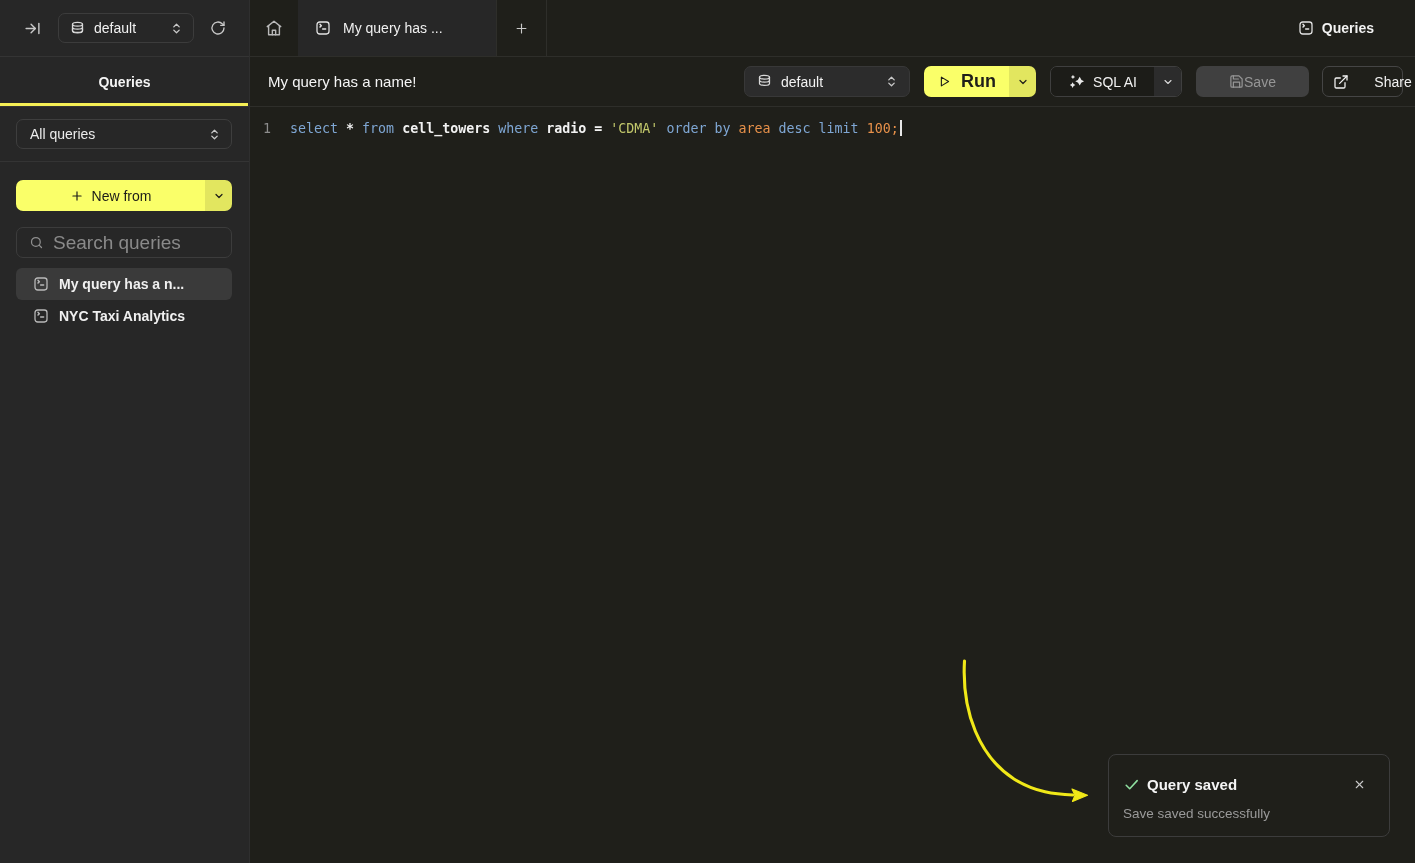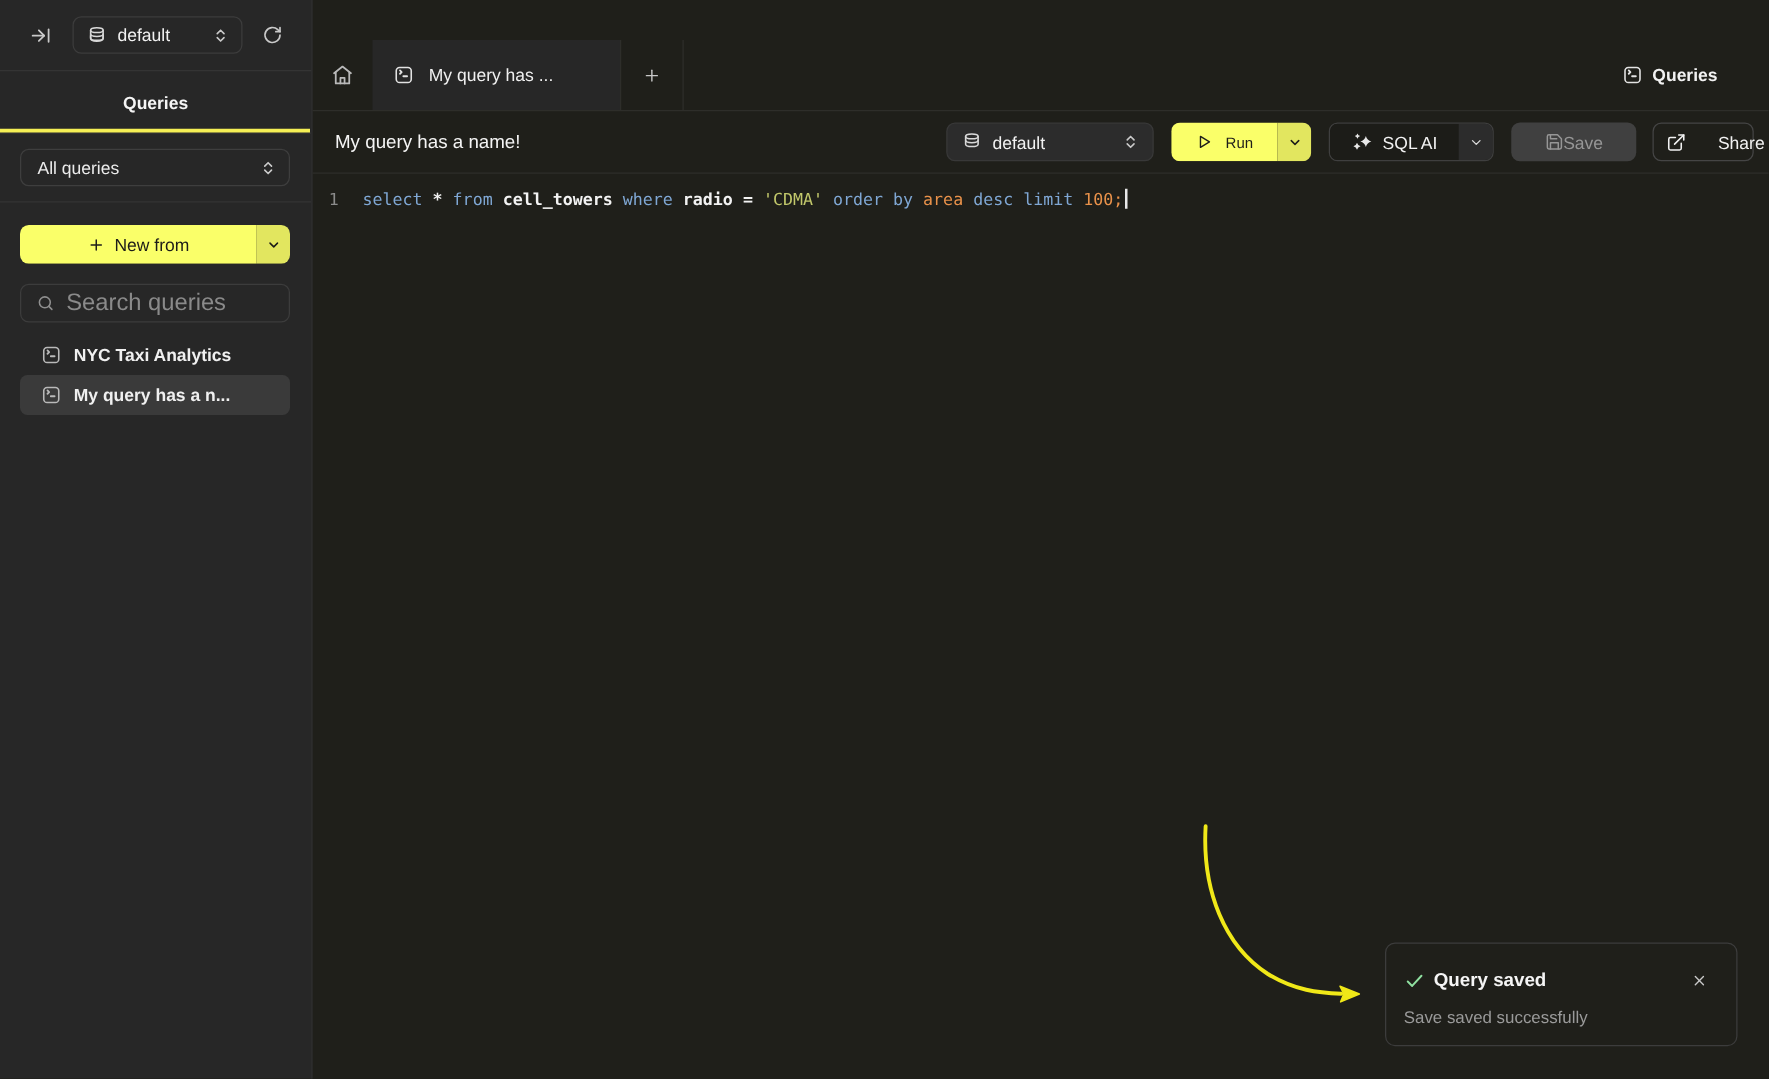--- a/index.html
+++ b/index.html
@@ -101,21 +101,21 @@
     border-radius:6px; padding:0 8px 0 17px;
     cursor:pointer; color:#b9b9b9;
   }
   .query-item.selected { background:#3a3a3a; }
   .query-item .label {
     margin-left:10px; font-size:14px; font-weight:600; color:#f0f0f0;
     white-space:nowrap; overflow:hidden;
   }
 
   
-  .main-col { flex:1; display:flex; flex-direction:column; min-width:0;margin-top:32px; }
+  .main-col { flex:1; display:flex; flex-direction:column; min-width:0; }
 
   .tabstrip {
     height:57px; min-height:57px;
     display:flex; align-items:stretch;
     border-bottom:1px solid #2e2e2a;
   }
   .home-btn { width:48px; display:flex; align-items:center; justify-content:center; color:#b9b9b9; cursor:pointer; }
   .editor-tab {
     width:198px; background:#272727;
     display:flex; align-items:center;
@@ -146,40 +146,40 @@
     background:#2c2c2c; border:1px solid #383838; border-radius:7px;
     display:flex; align-items:center; padding:0 11px 0 12px;
     cursor:pointer; margin-right:14px;
   }
   .tb-select .label { flex:1; margin-left:9px; font-size:14px; font-weight:500; color:#f2f2f2; }
   .run-btn {
     height:31px; display:flex; border-radius:7px; overflow:hidden; cursor:pointer; margin-right:14px;
   }
   .run-btn .main {
     width:85px; display:flex; align-items:center; justify-content:center; gap:9px;
-    background:#faff69; color:#1f1f1a; font-size:12px; font-weight:400;
+    background:#faff69; color:#1f1f1a; font-size:18px; font-weight:700;
   }
   .run-btn .chev {
     width:27px; display:flex; align-items:center; justify-content:center;
     background:#e2e65f; color:#1f1f1a;
   }
   .sqlai-btn {
     height:31px; display:flex; border:1px solid #3f3f3f; border-radius:7px; overflow:hidden;
     cursor:pointer; margin-right:14px;
   }
   .sqlai-btn .main {
     width:103px; display:flex; align-items:center; justify-content:center; gap:8px;
     background:#1c1c18; color:#f2f2f2; font-size:14px; font-weight:500;
   }
   .sqlai-btn .chev {
     width:27px; display:flex; align-items:center; justify-content:center;
     background:#2c2c2c; color:#d9d9d9;
   }
   .save-btn {
-    width:100px; height:31px; border:none; border-radius:7px;
+    width:113px; height:31px; border:none; border-radius:7px;
     background:#404040; color:#969696;
     display:flex; align-items:center; justify-content:center; gap:0;
     font-family:inherit; font-size:14px; font-weight:500;
     cursor:default; margin-right:13px;
   }
   .share-btn {
     width:81px; height:31px; border:1px solid #454545; border-radius:7px;
     background:transparent; color:#f2f2f2;
     display:flex; align-items:center; justify-content:center; gap:25px;
     font-family:inherit; font-size:14px; font-weight:500;
@@ -312,39 +312,39 @@
         <span style="color:#8f8f8f;display:flex;">
           <svg width="15" height="15" viewBox="0 0 24 24" fill="none" stroke="currentColor" stroke-width="2" stroke-linecap="round">
               <circle cx="11" cy="11" r="7"></circle>
               <path d="m20 20-3.8-3.8"></path>
             </svg>
         </span>
         <input type="text" placeholder="Search queries" style="">
       </div>
 
       <div class="query-list">
+          <div class="query-item selected">
+            <span style="display: flex;">
+              <svg width="16" height="16" viewBox="0 0 24 24" fill="none" stroke="currentColor" stroke-width="1.9" stroke-linecap="round" stroke-linejoin="round">
+                <rect x="3" y="3" width="18" height="18" rx="4"></rect>
+                <path d="m7.5 10.5 2-2-2-2" stroke-width="2.2"></path>
+                <path d="M11.5 13.5h4.5" stroke-width="2.2"></path>
+              </svg>
+            </span>
+            <span class="label">My query has a n...</span>
+          </div>
           <div class="query-item">
             <span style="display: flex;">
               <svg width="16" height="16" viewBox="0 0 24 24" fill="none" stroke="currentColor" stroke-width="1.9" stroke-linecap="round" stroke-linejoin="round">
                 <rect x="3" y="3" width="18" height="18" rx="4"></rect>
                 <path d="m7.5 10.5 2-2-2-2" stroke-width="2.2"></path>
                 <path d="M11.5 13.5h4.5" stroke-width="2.2"></path>
               </svg>
             </span>
             <span class="label">NYC Taxi Analytics</span>
-          </div>
-          <div class="query-item selected">
-            <span style="display: flex;">
-              <svg width="16" height="16" viewBox="0 0 24 24" fill="none" stroke="currentColor" stroke-width="1.9" stroke-linecap="round" stroke-linejoin="round">
-                <rect x="3" y="3" width="18" height="18" rx="4"></rect>
-                <path d="m7.5 10.5 2-2-2-2" stroke-width="2.2"></path>
-                <path d="M11.5 13.5h4.5" stroke-width="2.2"></path>
-              </svg>
-            </span>
-            <span class="label">My query has a n...</span>
           </div>
         </div>
     </div>
   </aside>
 
   <div class="main-col">
 
     <div class="tabstrip">
       <div class="home-btn">
         <span style="display:flex;">

